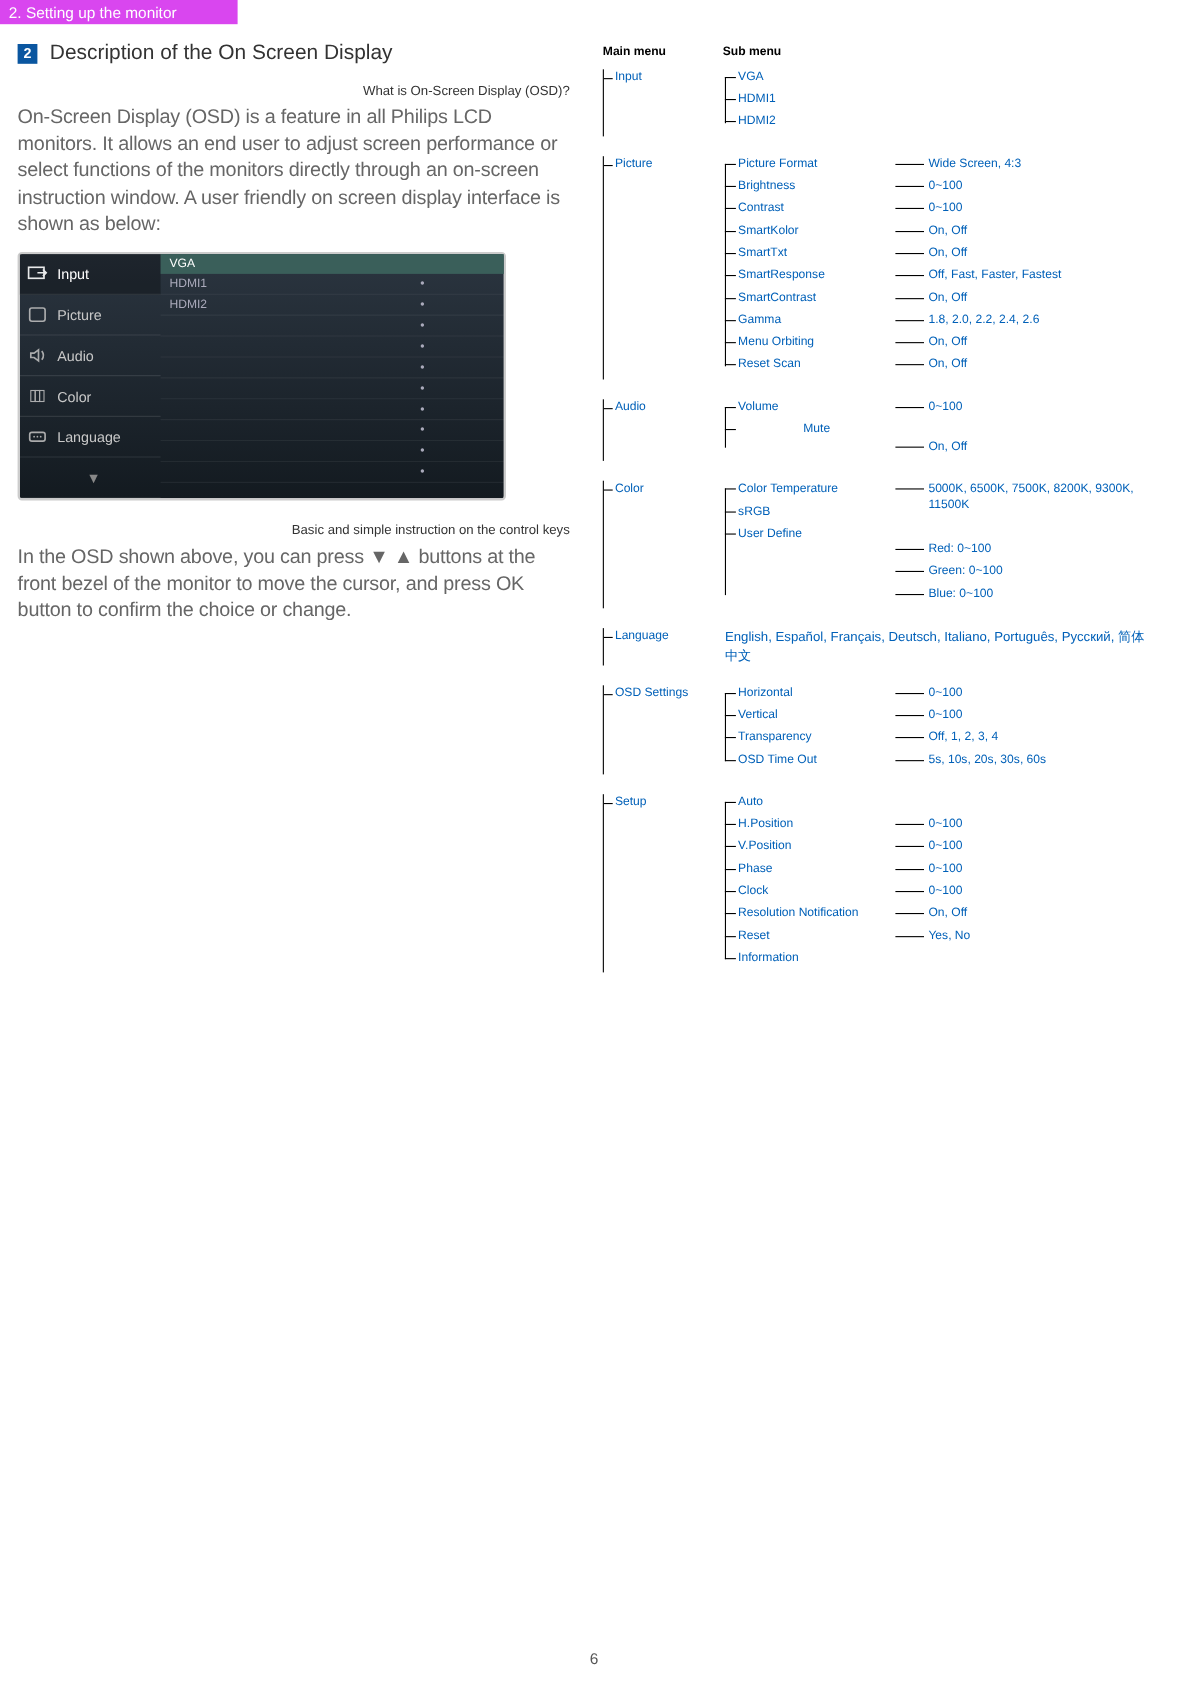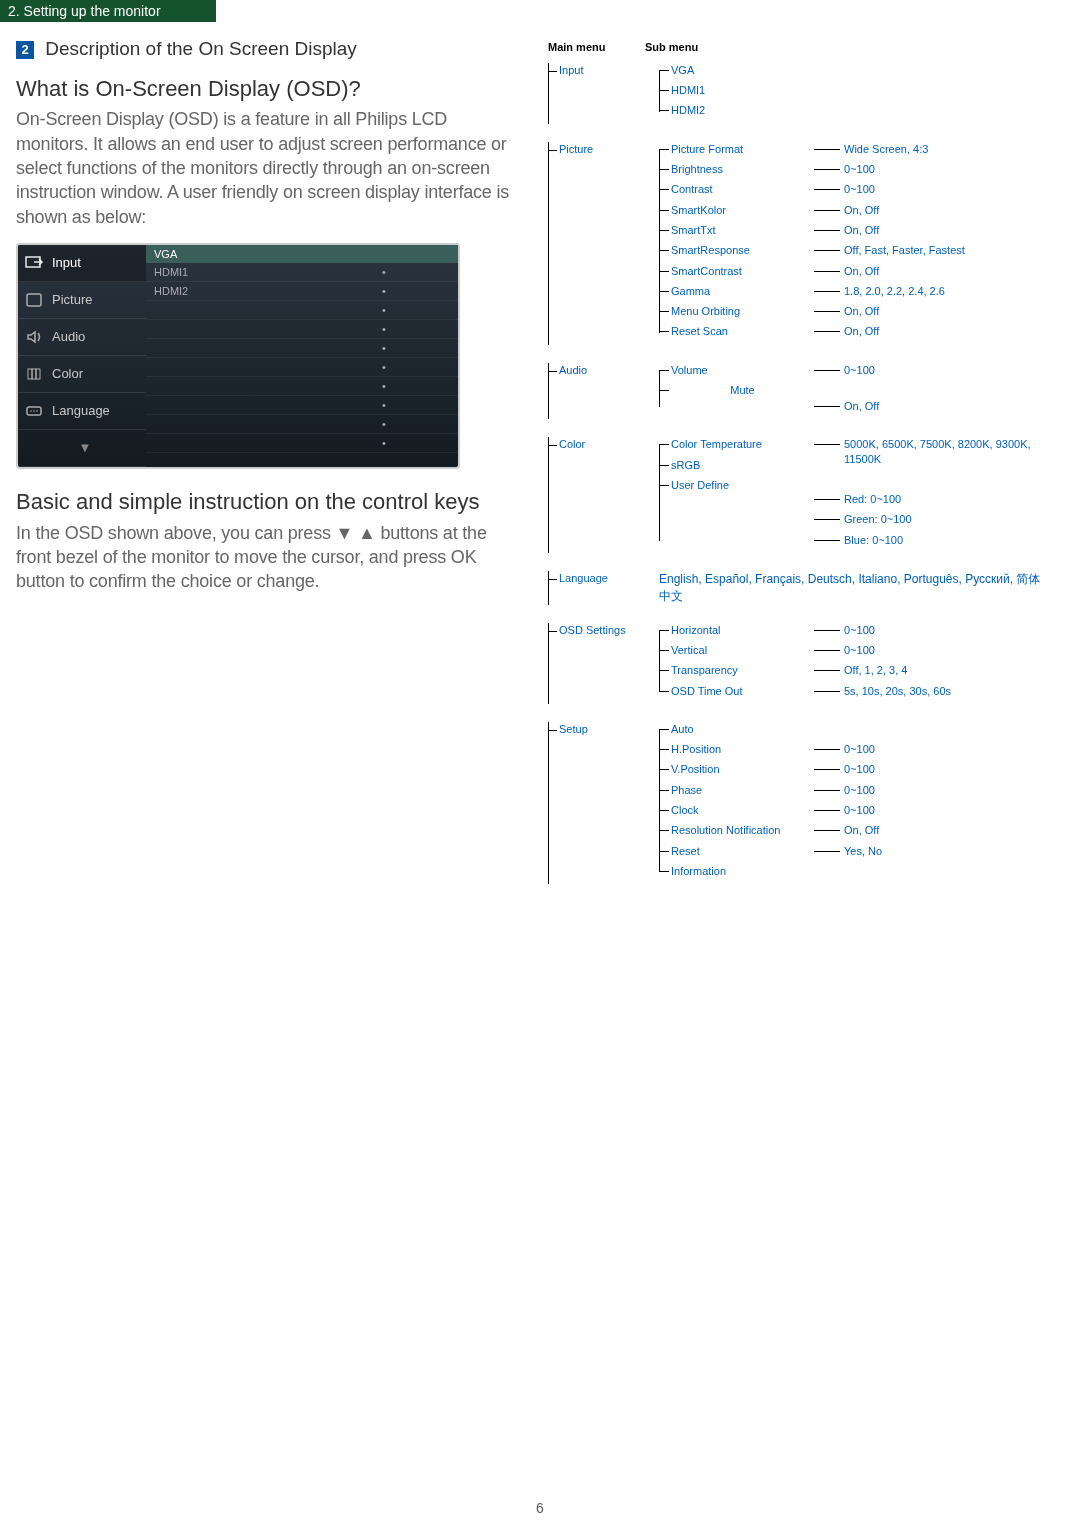--- a/index.html
+++ b/index.html
@@ -6,21 +6,21 @@
     margin: 0;
     padding: 0;
     width: 1080px;
     height: 1532px;
     font-family: "Gill Sans", "Gill Sans MT", "Segoe UI", Arial, sans-serif;
     background: #fff;
     color: #000;
     position: relative;
   }
   .header-bar {
-    background: #14532d;
+    background: #d946ef;
     color: #fff;
     font-size: 14px;
     padding: 3px 8px;
     width: 200px;
   }
   .content-row { display: flex; }
   .col {
     flex: 1;
     padding: 8px 24px 0 24px;
     font-size: 18px;
@@ -35,21 +35,21 @@
     width: 18px;
     height: 18px;
     text-align: center;
     font-size: 13px;
     line-height: 18px;
     font-weight: bold;
     margin-right: 6px;
     vertical-align: middle;
   }
   .h2 { font-size: 19px; color: #333; margin: 6px 0 8px 0; }
-  .h3 { font-size: 22px; color: #333; margin: 12px 0 4px 0; }
+  .h3 { font-size: 12px; color: #333; margin: 12px 0 4px 0; text-align: right; }
   .para { color: #666; font-size: 18px; margin: 4px 0 14px 0; letter-spacing: -0.2px; }
 
   
   .osd-shot {
     width: 440px;
     border: 2px solid #ccc;
     border-radius: 4px;
     background: linear-gradient(#2b3540, #131a20);
     display: flex;
     margin: 8px 0 18px 0;
@@ -79,21 +79,21 @@
     height: 18px;
     border-bottom: 1px solid rgba(255,255,255,0.06);
   }
   .osd-row > div { flex: 1; color: #aab; font-size: 11px; padding-left: 8px; line-height: 18px; }
   .dot { text-align: center; color: #ccc; }
 
   
   .tree { font-size: 11px; position: relative; margin-top: 10px; }
   .tree-head { font-weight: bold; font-size: 11px; display: flex; margin-bottom: 8px; }
   .tree-head .c1 { width: 97px; }
-  .tree-head .c2 { width: 150px; }
+  .tree-head .c2 { width: 150px; margin-left: 12px; }
   .main-group { display: flex; margin-bottom: 18px; }
   .main-label {
     width: 100px;
     color: #0060b8;
     font-size: 11px;
     padding-left: 10px;
     border-left: 1px solid #000;
     position: relative;
   }
   .main-label::before {

